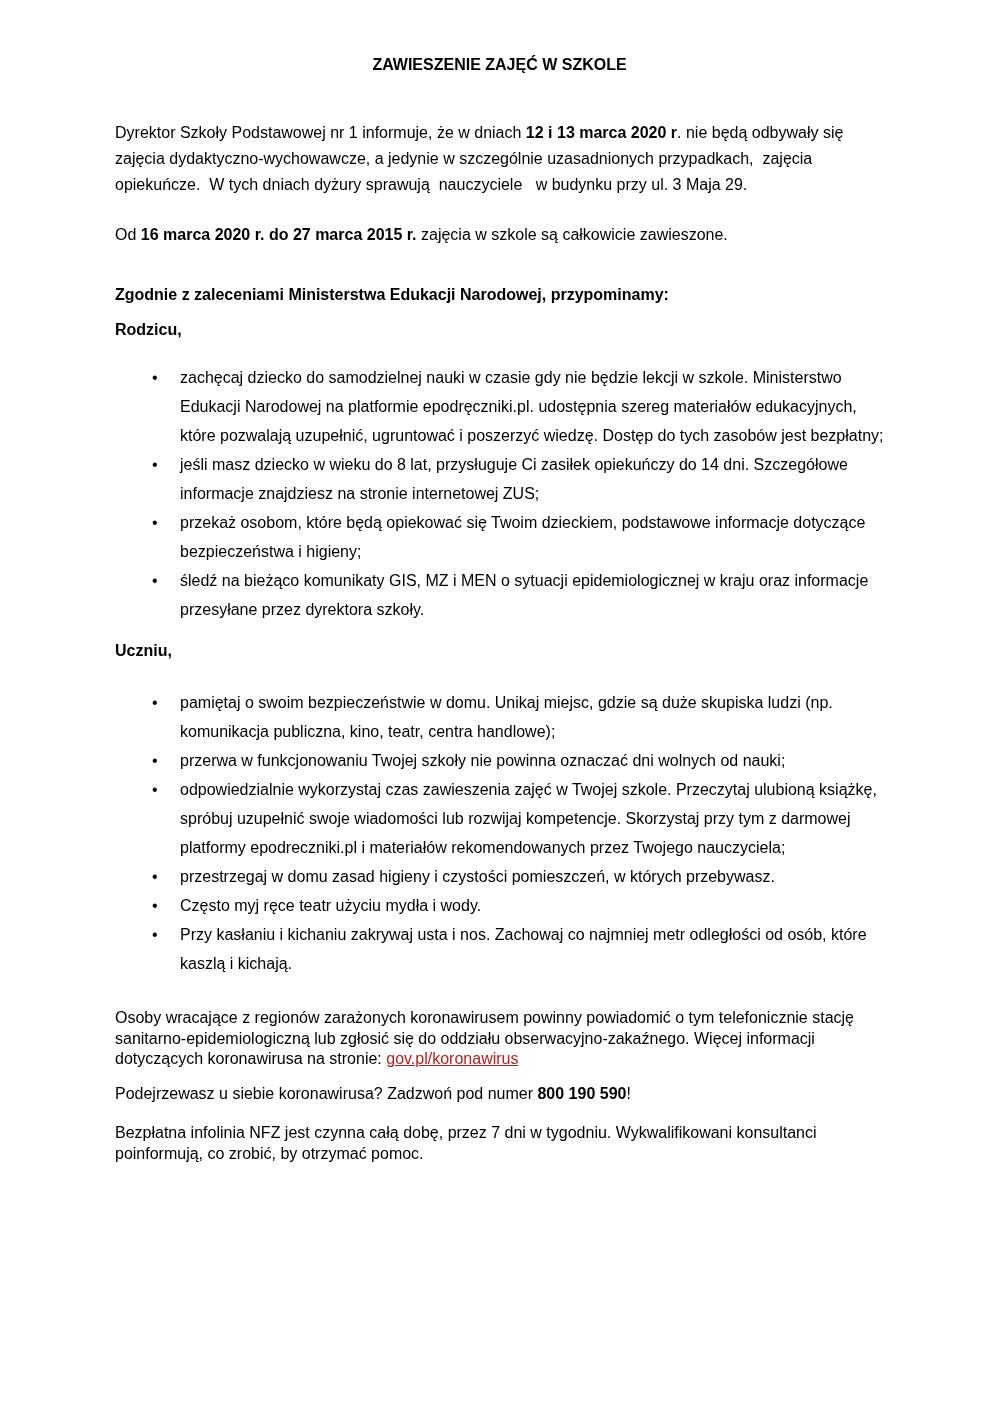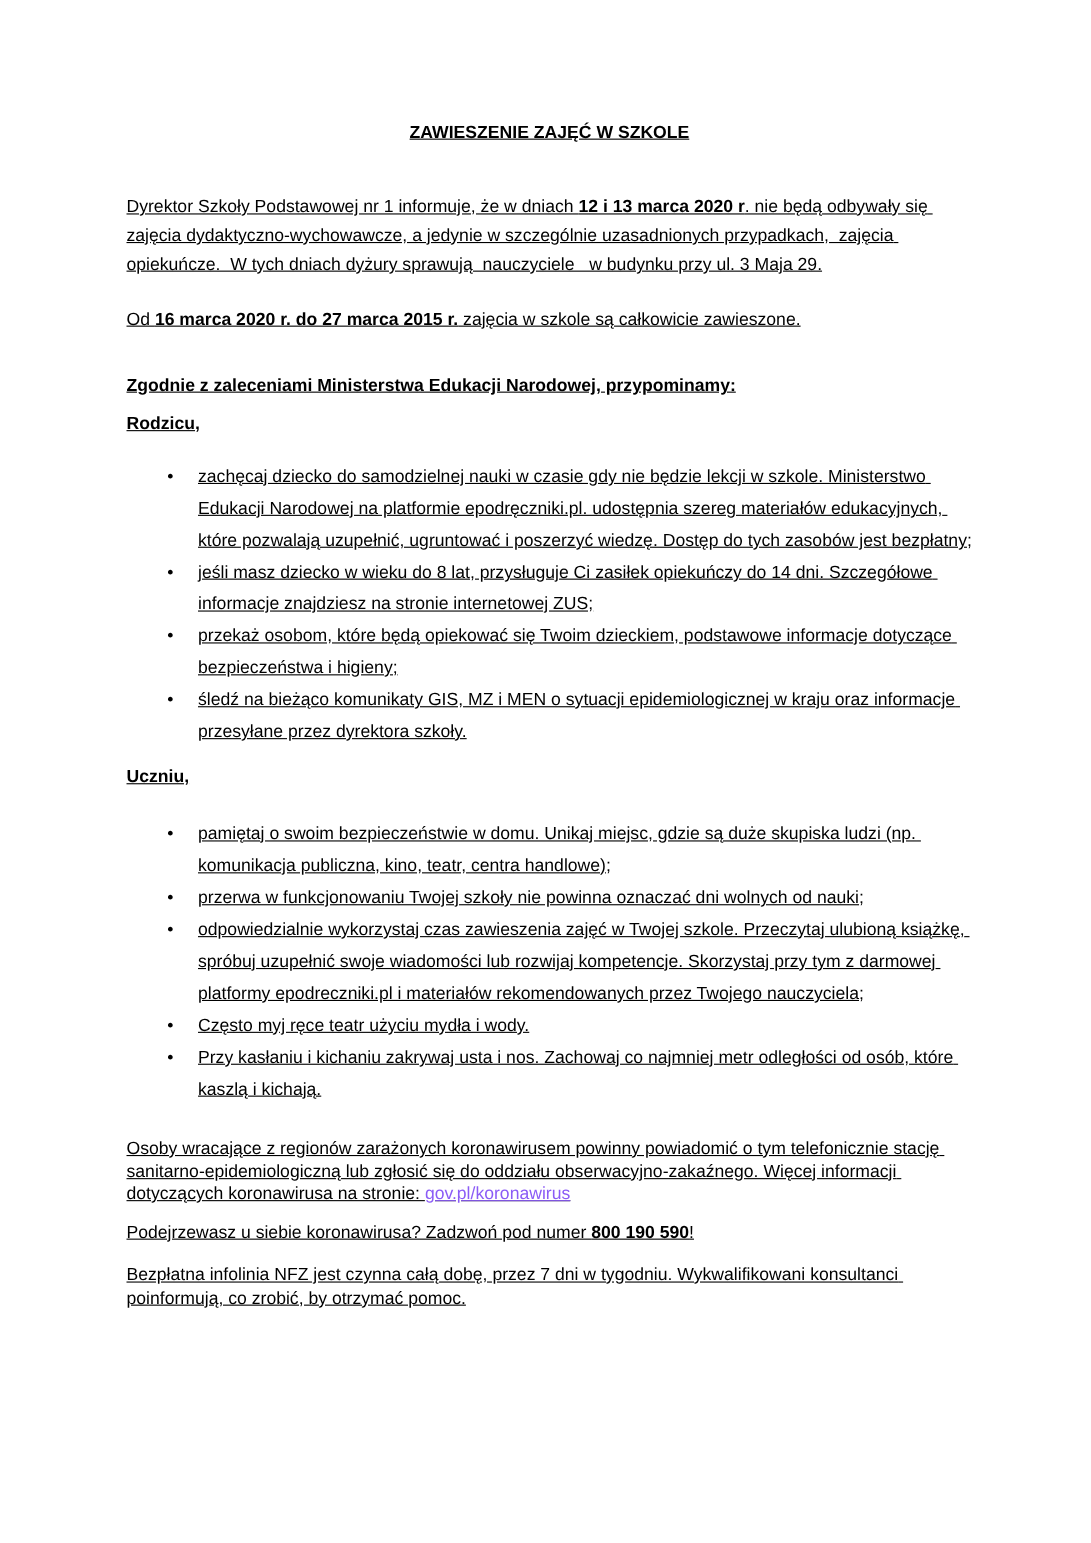--- a/index.html
+++ b/index.html
@@ -2,26 +2,25 @@
 <html><head>
 <meta charset="utf-8">
 <style>
   html, body { margin: 0; padding: 0; background: #ffffff; }
   .page {
     position: relative;
     width: 992px;
     height: 1403px;
     background: #ffffff;
     box-sizing: border-box;
-    padding: 108px 108px 0 115px;
+    padding: 52px 108px 0 115px;
     font-family: "Liberation Sans", "DejaVu Sans", sans-serif;
     font-size: 16px;
     color: #000000;
     overflow: hidden;
-    text-decoration: underline;
   }
   .title {
     text-align: center;
     font-weight: bold;
     font-size: 16px;
     line-height: 26px;
     margin: 0;
   }
   p { margin: 0; white-space: pre-wrap; }
   .p-spaced { line-height: 26px; }
@@ -48,21 +47,21 @@
     line-height: 29px;
     white-space: pre-wrap;
   }
   ul.bullets li::before {
     content: "\2022";
     position: absolute;
     left: 37px;
     top: 0;
   }
   a.doc-link {
-    color: #8b5cf6;
+    color: #b91c1c;
     text-decoration: underline;
     cursor: pointer;
   }
 </style>
 </head>
 <body>
 
 <div class="page">
 
   <p class="title">ZAWIESZENIE ZAJĘĆ W SZKOLE</p>
@@ -81,20 +80,21 @@
     <li>przekaż osobom, które będą opiekować się Twoim dzieckiem, podstawowe informacje dotyczące bezpieczeństwa i higieny;</li>
     <li>śledź na bieżąco komunikaty GIS, MZ i MEN o sytuacji epidemiologicznej w kraju oraz informacje przesyłane przez dyrektora szkoły.</li>
   </ul>
 
   <p class="p-spaced bold mt-uczniu">Uczniu,</p>
 
   <ul class="bullets mt-ul2">
     <li>pamiętaj o swoim bezpieczeństwie w domu. Unikaj miejsc, gdzie są duże skupiska ludzi (np. komunikacja publiczna, kino, teatr, centra handlowe);</li>
     <li>przerwa w funkcjonowaniu Twojej szkoły nie powinna oznaczać dni wolnych od nauki;</li>
     <li>odpowiedzialnie wykorzystaj czas zawieszenia zajęć w Twojej szkole. Przeczytaj ulubioną książkę, spróbuj uzupełnić swoje wiadomości lub rozwijaj kompetencje. Skorzystaj przy tym z darmowej platformy epodreczniki.pl i materiałów rekomendowanych przez Twojego nauczyciela;</li>
+    <li>przestrzegaj w domu zasad higieny i czystości pomieszczeń, w których przebywasz.</li>
     <li>Często myj ręce teatr użyciu mydła i wody.</li>
     <li>Przy kasłaniu i kichaniu zakrywaj usta i nos. Zachowaj co najmniej metr odległości od osób, które kaszlą i kichają.</li>
   </ul>
 
   <p class="p-single mt-osoby"><span>Osoby wracające z regionów zarażonych koronawirusem powinny powiadomić o tym telefonicznie stację sanitarno-epidemiologiczną lub zgłosić się do oddziału obserwacyjno-zakaźnego. Więcej informacji dotyczących koronawirusa na stronie: </span><a class="doc-link">gov.pl/koronawirus</a></p>
 
   <p class="p-single mt-podej"><span>Podejrzewasz u siebie koronawirusa? Zadzwoń pod numer </span><span class="bold">800 190 590</span><span>!</span></p>
 
   <p class="p-single mt-nfz">Bezpłatna infolinia NFZ jest czynna całą dobę, przez 7 dni w tygodniu. Wykwalifikowani konsultanci poinformują, co zrobić, by otrzymać pomoc.</p>
 

